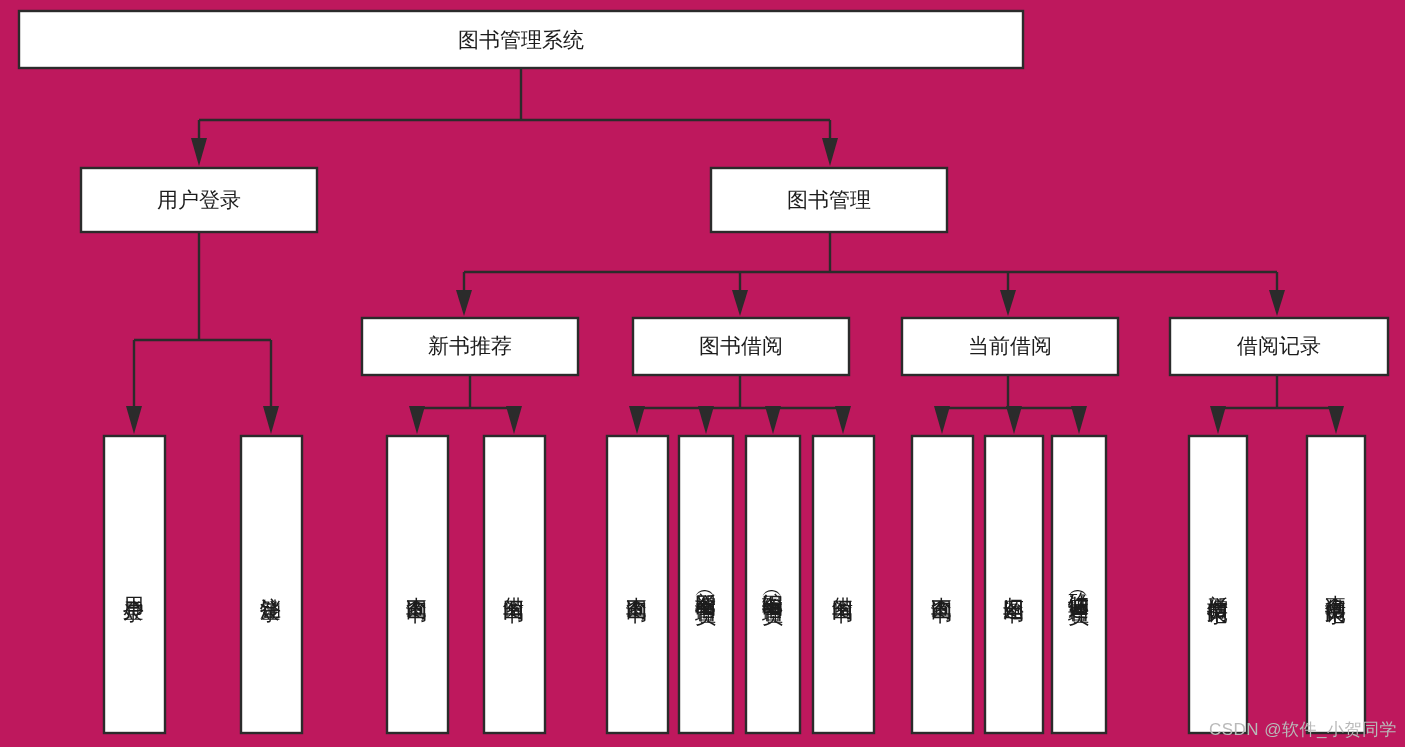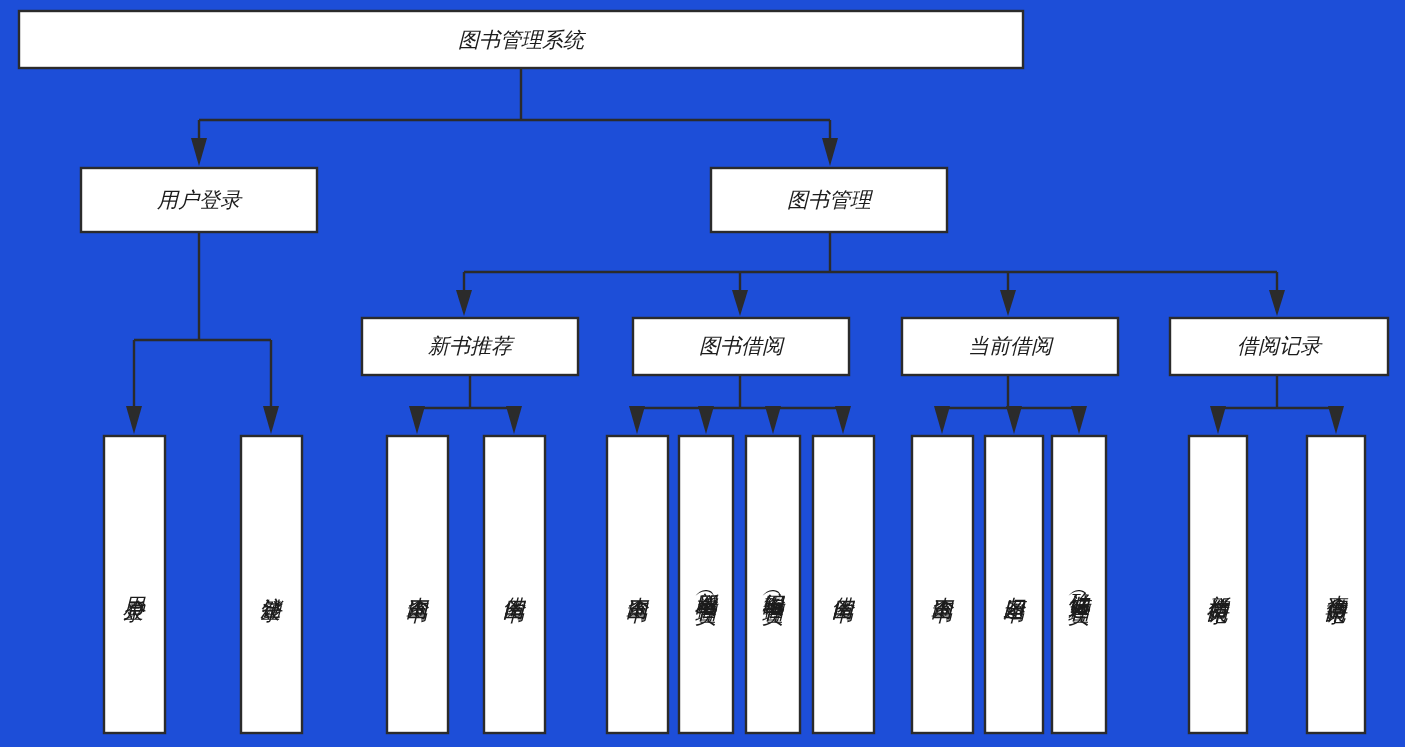--- a/index.html
+++ b/index.html
@@ -10,22 +10,21 @@
   body {
     width: 1405px;
     height: 747px;
     font-family: "Liberation Sans", "DejaVu Sans", sans-serif;
     overflow: hidden;
   }
   #diagram-root {
     position: relative;
     width: 1405px;
     height: 747px;
-    background: #1d4ed8;
-    font-style: italic;
+    background: #be185d;
   }
   svg#tree-svg {
     position: absolute;
     left: 0;
     top: 0;
     width: 1405px;
     height: 747px;
     display: block;
   }
   .node-box {
@@ -224,14 +223,15 @@
       <rect class="node-box" x="1189" y="436" width="58" height="297"></rect>
       <text class="node-label-v" x="1218" y="584">新增借阅记录</text>
     </g>
     <g>
       <rect class="node-box" x="1307" y="436" width="58" height="297"></rect>
       <text class="node-label-v" x="1336" y="584">查询借阅记录</text>
     </g>
 
   </svg>
 
+  <div class="watermark">CSDN @软件_小贺同学</div>
 
 </div>
 
 </body></html>

